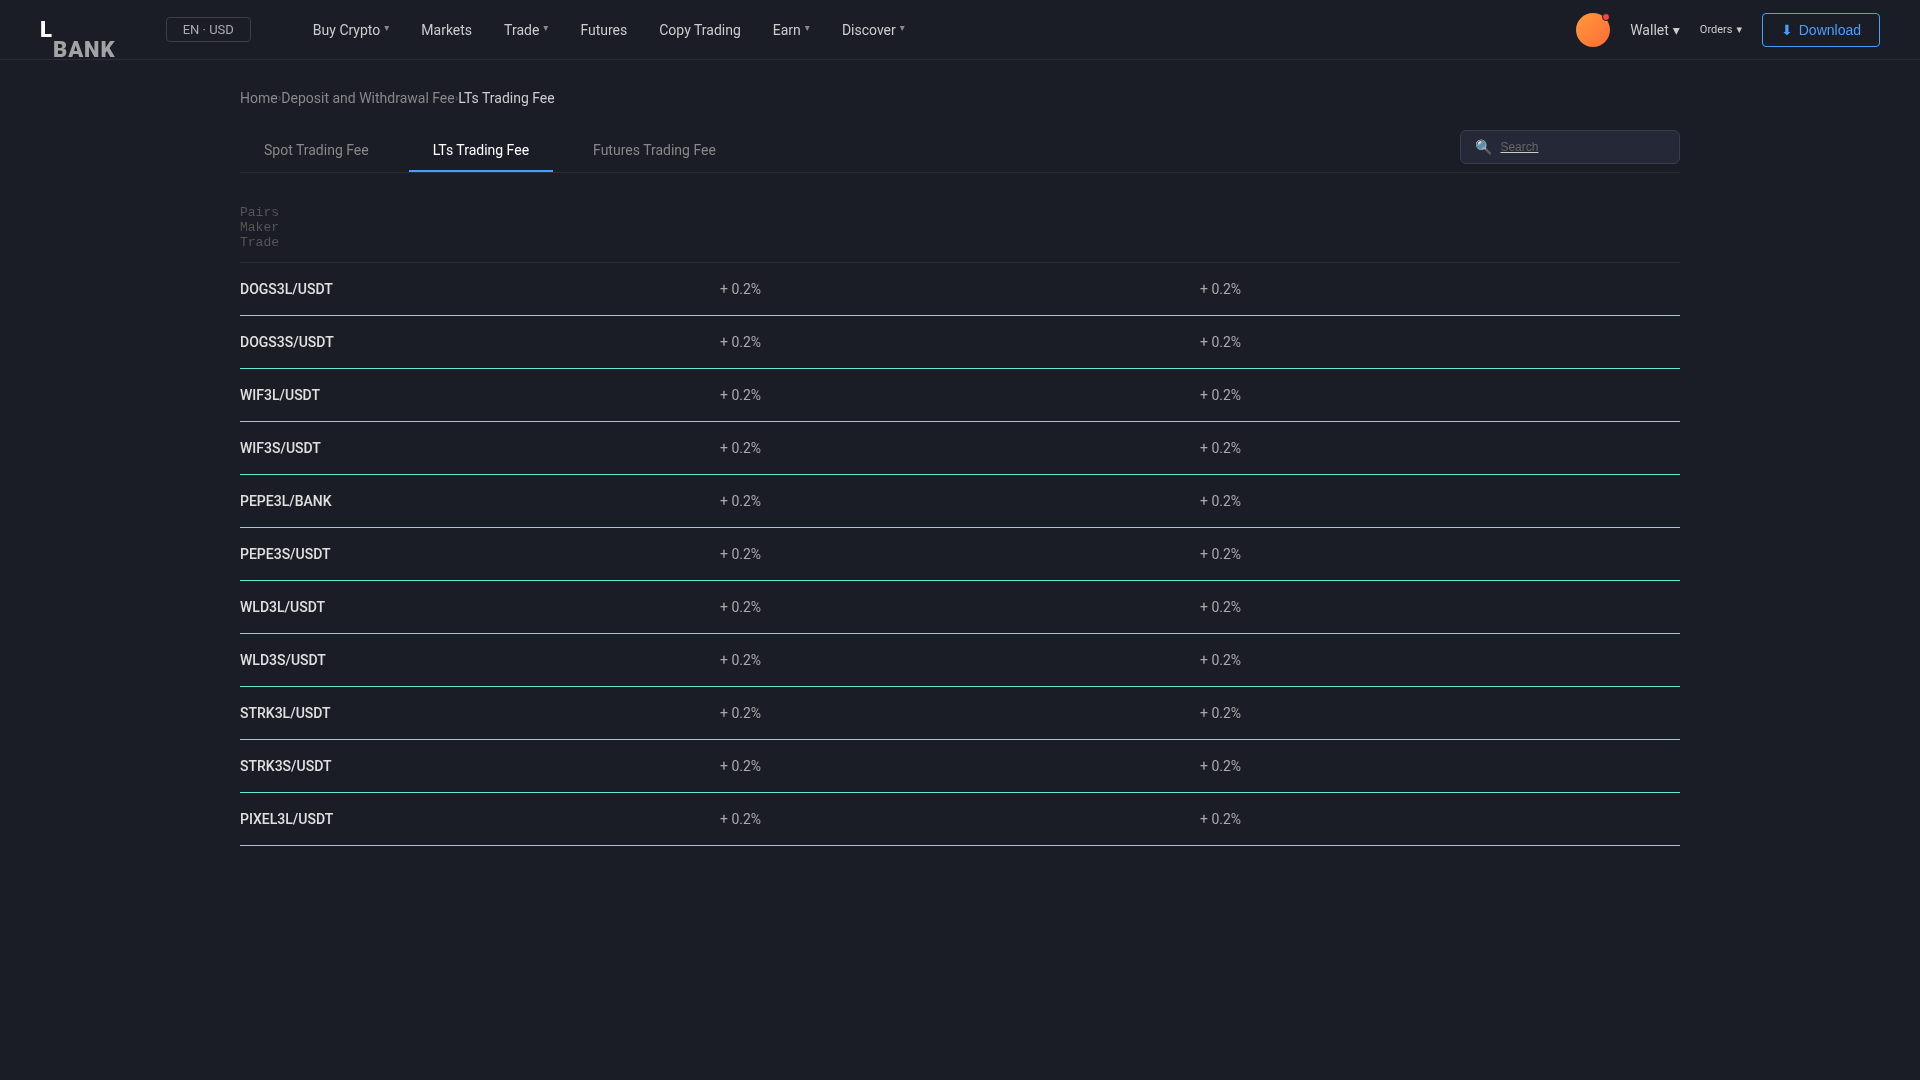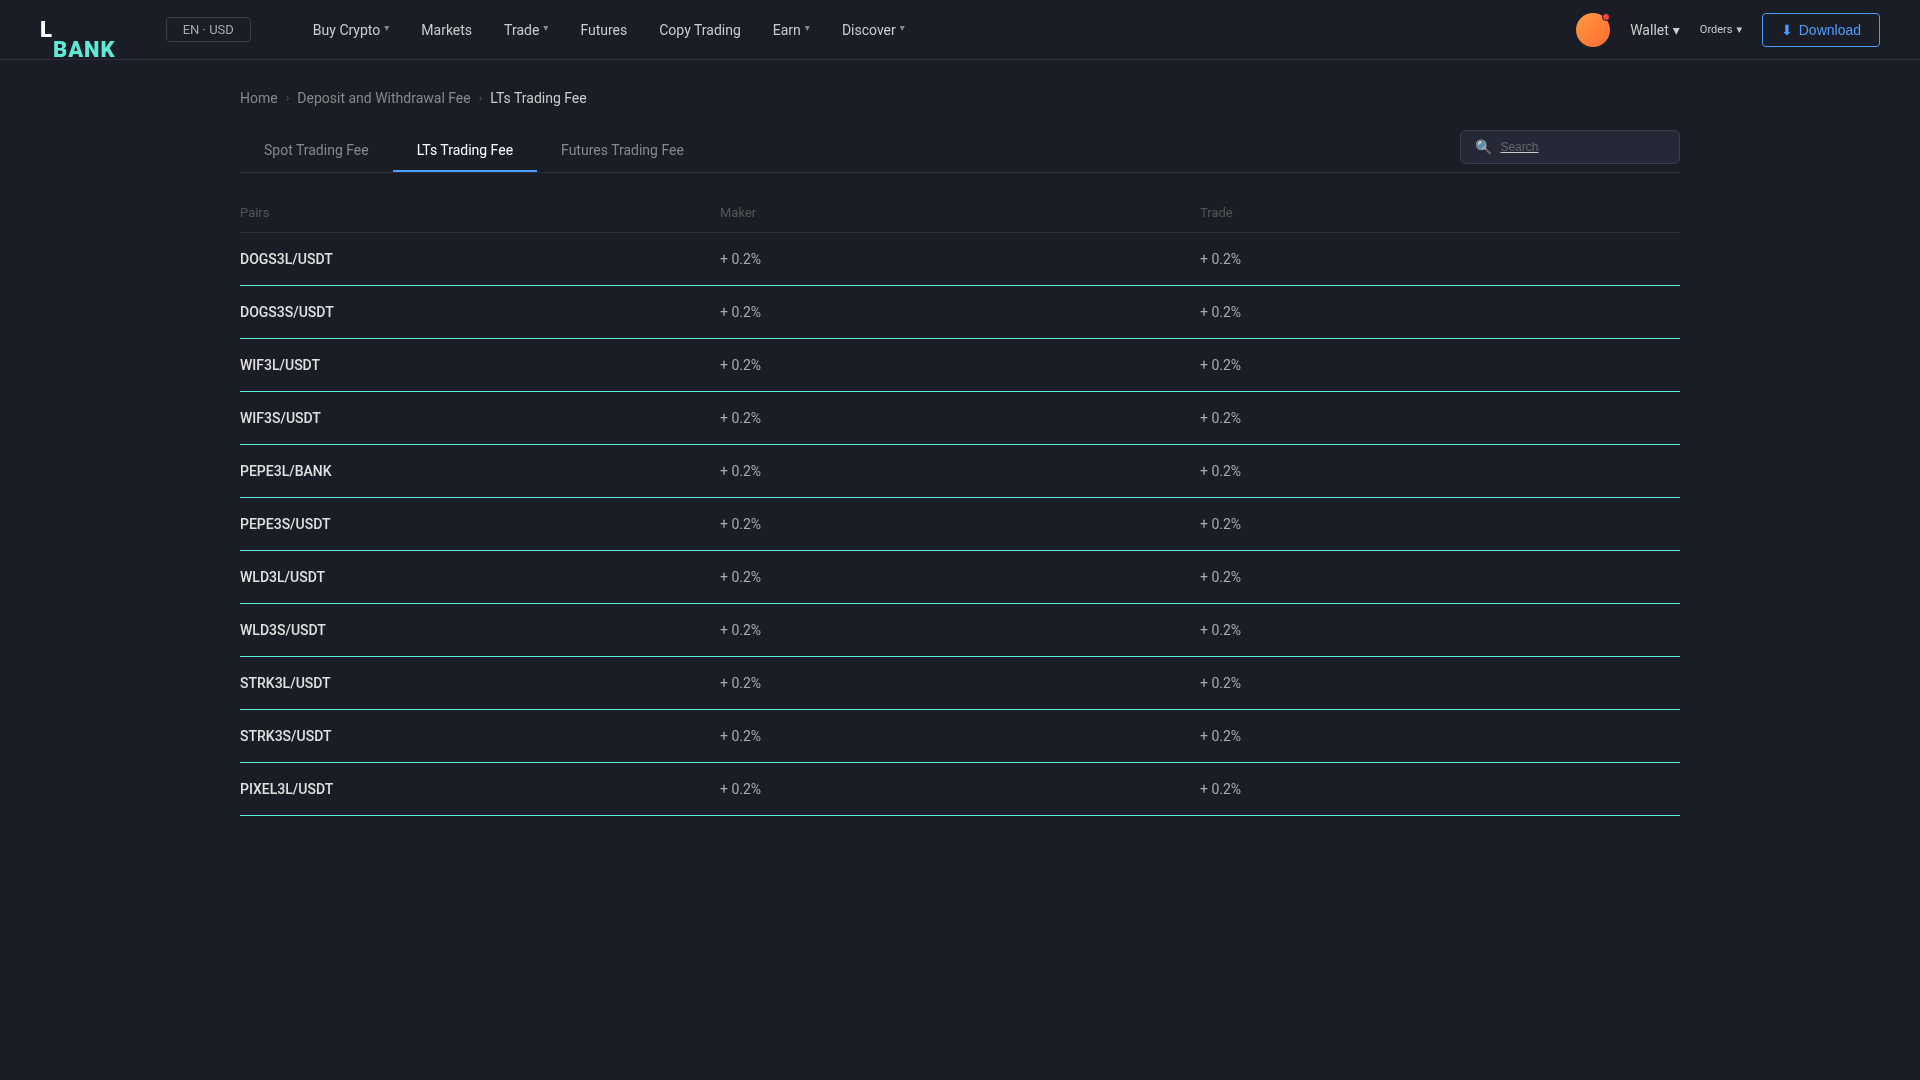--- a/index.html
+++ b/index.html
@@ -40,21 +40,21 @@
       margin-right: 50px;
       display: flex;
       align-items: center;
     }
 
     .navbar-logo span.l {
       color: #ffffff;
     }
 
     .navbar-logo span.bank {
-      color: #5eead4;
+      color: #a3a3a3;
       margin-top: 40px;
     }
 
     .navbar-locale {
       color: #aaa;
       font-size: 13px;
       margin-right: 50px;
       cursor: pointer;
       border: 1px solid #3a3d4a;
       border-radius: 4px;
@@ -148,21 +148,21 @@
     
     .main-content {
       margin-top: 60px;
       padding: 30px 240px;
     }
 
     
     .breadcrumb {
       display: flex;
       align-items: center;
-      gap: 8px;
+      gap: 0;
       margin-bottom: 24px;
       color: #888;
       font-size: 14px;
     }
 
     .breadcrumb-item {
       color: #888;
       cursor: pointer;
     }
 
@@ -180,21 +180,21 @@
     .tabs-bar {
       display: flex;
       align-items: center;
       justify-content: space-between;
       margin-bottom: 20px;
       border-bottom: 1px solid #2a2d3a;
     }
 
     .tabs {
       display: flex;
-      gap: 0;
+      gap: 16px;
     }
 
     .tab {
       padding: 12px 24px;
       color: #888;
       cursor: pointer;
       font-size: 14px;
       border-bottom: 2px solid transparent;
       white-space: nowrap;
     }
@@ -236,25 +236,26 @@
       font-size: 14px;
     }
 
     
     .fee-table {
       width: 100%;
     }
 
     .table-header {
       display: grid;
-      grid-template-columns: 1fr 1fr 1fr;
+      grid-template-columns: 1fr;
       padding: 12px 0;
       border-bottom: 1px solid #2a2d3a;
       color: #666;
       font-size: 13px;
+      font-family: Liberation Mono, monospace;
     }
 
     .table-row {
       display: grid;
       grid-template-columns: 1fr 1fr 1fr;
       padding: 18px 0;
       border-bottom: 1px solid #5eead4;
       color: #ccc;
       font-size: 14px;
       align-items: center;

